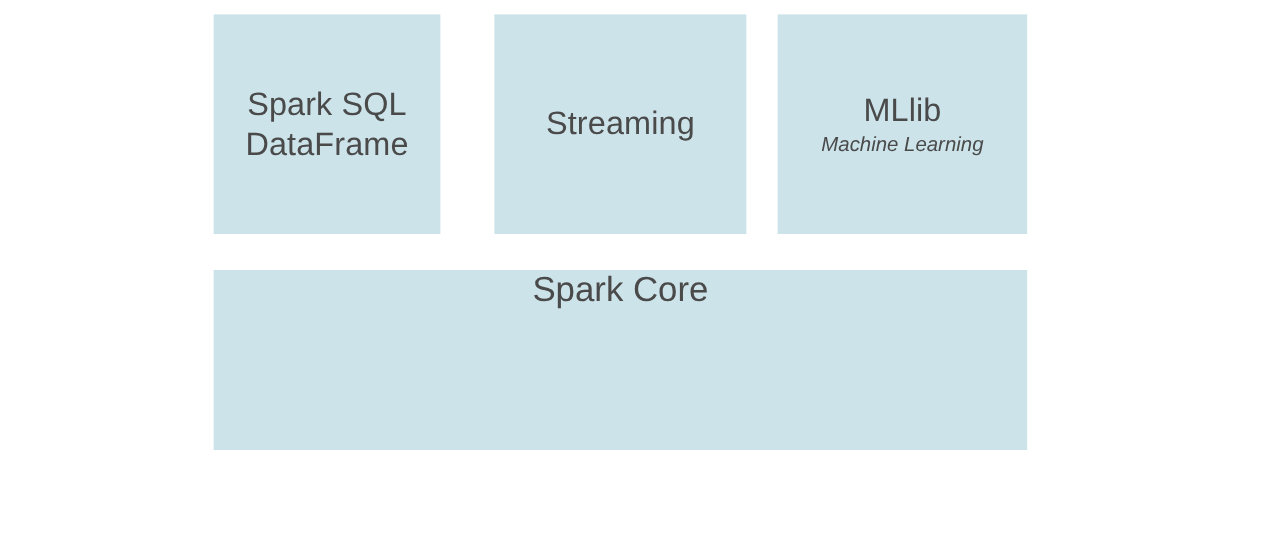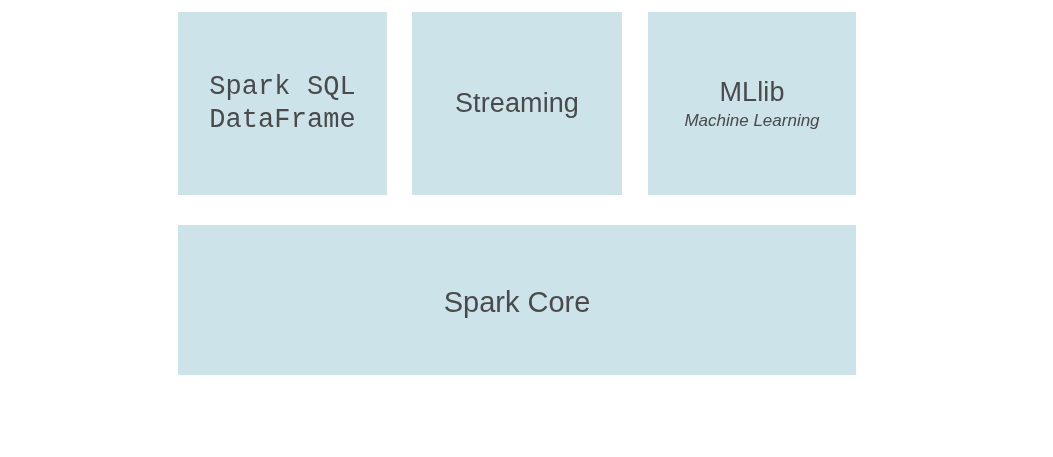--- a/index.html
+++ b/index.html
@@ -45,44 +45,42 @@
     line-height: 22px;
     font-style: italic;
     font-weight: 400;
     text-align: center;
     margin-top: 1px;
   }
   
   #box-spark-sql {
     left: 178px;
     top: 12px;
-    width: 209px;
+    width: 189px;
     height: 183px;
-    font-family: Liberation Mono, monospace;
   }
   #box-streaming {
     left: 412px;
     top: 12px;
     width: 210px;
     height: 183px;
   }
   #box-mllib {
     left: 648px;
     top: 12px;
     width: 208px;
     height: 183px;
   }
   
   #box-spark-core {
     left: 178px;
     top: 225px;
     width: 678px;
     height: 150px;
     justify-content: flex-start;
-    padding-top: 60px;
   }
   #box-spark-core .title {
     font-size: 29px;
     line-height: 35px;
     font-weight: 400;
     text-align: center;
   }
 </style>
 </head>
 <body>

